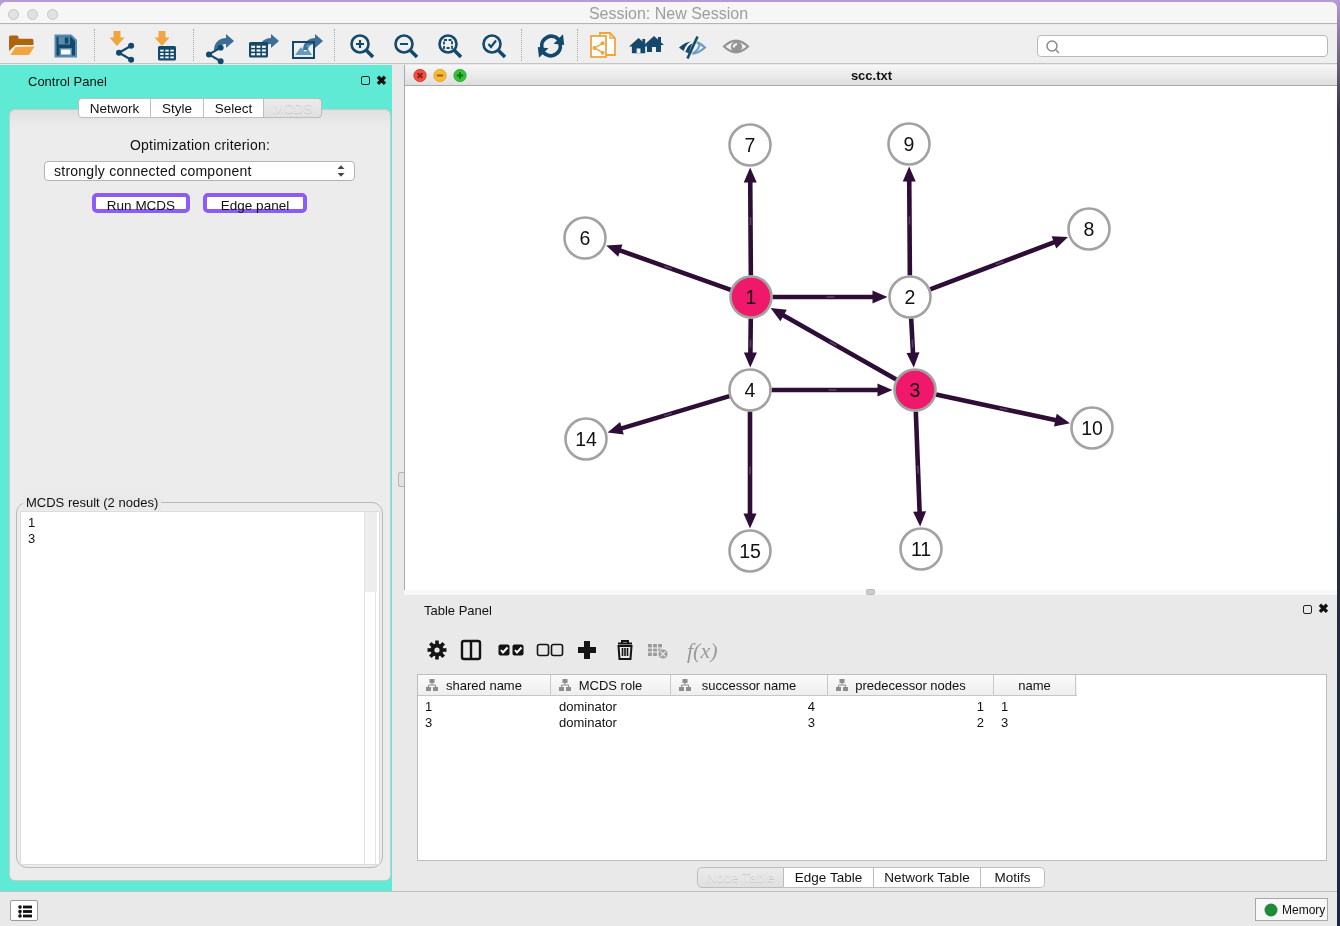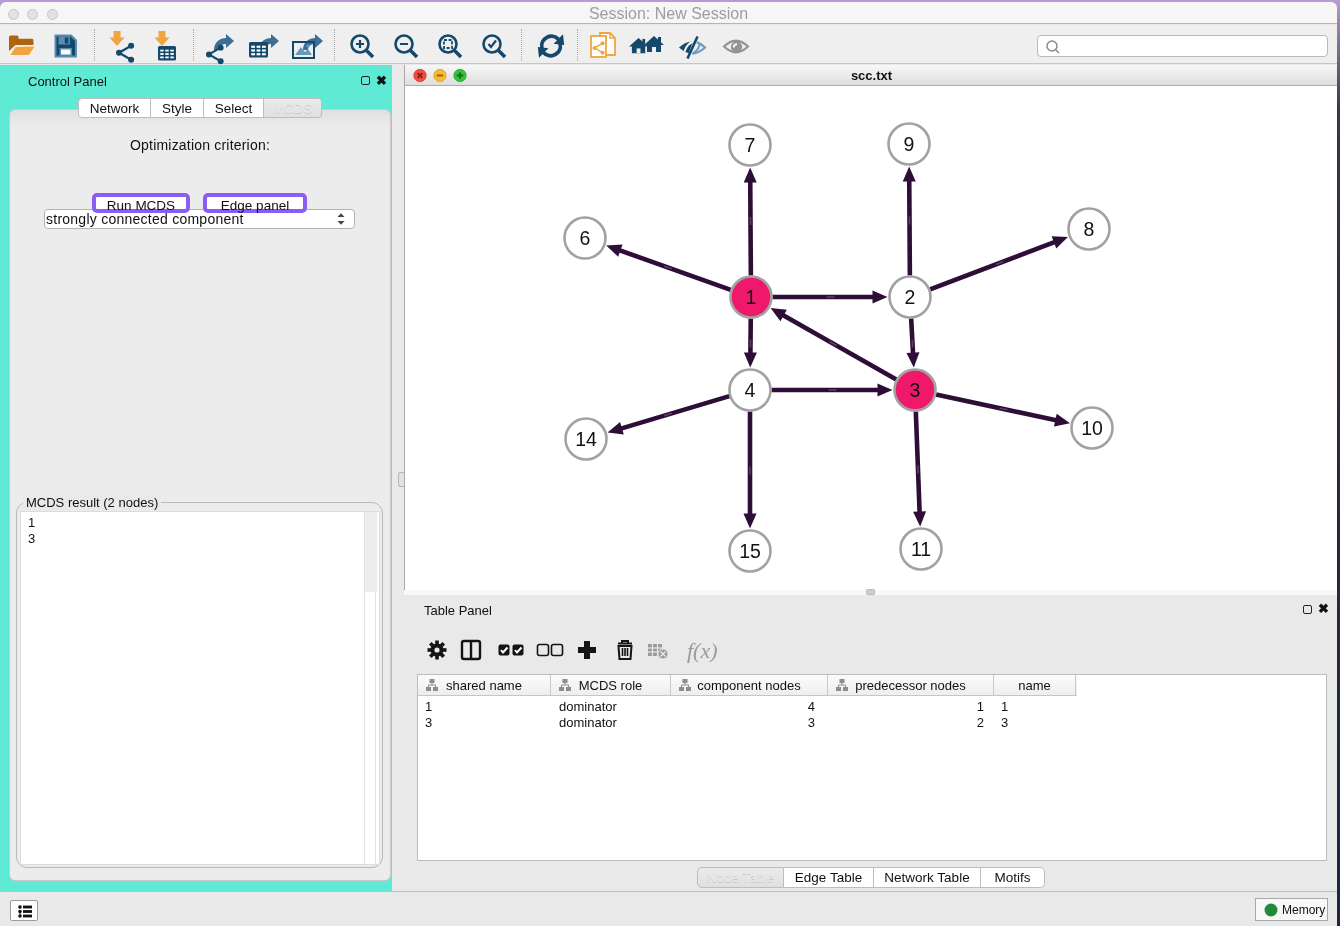--- a/index.html
+++ b/index.html
@@ -18,21 +18,21 @@
 #cp { position:absolute; top:63px; left:0; width:392px; height:828px; background:#5eead4; }
 #cp-title { position:absolute; top:9px; left:28px; font-size:13px; color:#111; }
 #cp-float { position:absolute; top:11px; left:361px; width:9px; height:9px; border:1.5px solid #222; border-radius:2px; }
 #cp-close { position:absolute; top:8px; left:376px; font-size:13px; font-weight:bold; color:#111; }
 #cp-tabs { position:absolute; top:33px; left:78px; height:20px; display:flex; }
 .cptab { height:20px; line-height:19px; font-size:13.5px; font-weight:400; color:#111; background:#fff; border:1px solid #bdbdbd; border-left:none; text-align:center; }
 .cptab.first { border-left:1px solid #bdbdbd; border-radius:4px 0 0 4px; }
 .cptab.sel { background:linear-gradient(#ebebeb,#e0e0e0); color:#e8e8e8; text-shadow:0 1px 0 #c8c8c8; border-radius:0 4px 4px 0; }
 #cp-content { position:absolute; top:44px; left:9px; width:382px; height:772px; border:1px solid #c9c9c9; border-radius:6px; background:linear-gradient(#e0e0e0 0px, #ececec 18px, #ececec 100%); }
 #opt-label { position:absolute; top:72px; left:8px; width:384px; text-align:center; font-size:14px; letter-spacing:0.2px; color:#111; }
-#opt-select { position:absolute; top:96px; left:44px; width:311px; height:20px; background:#fff; border:1px solid #b3b3b3; border-radius:4px; font-size:14px; letter-spacing:0.25px; color:#111; line-height:18px; padding-left:1px;margin-top:48px; }
+#opt-select { position:absolute; top:96px; left:44px; width:311px; height:20px; background:#fff; border:1px solid #b3b3b3; border-radius:4px; font-size:14px; letter-spacing:0.25px; color:#111; line-height:18px; padding-left:9px; }
 .btn { position:absolute; height:20px; background:#fff; border:4px solid #8b5cf6; border-radius:5px; font-size:13.5px; font-weight:400; color:#111; text-align:center; line-height:18px; }
 
 #grp { position:absolute; top:437px; left:16px; width:367px; height:366px; border:1px solid #b9b9b9; border-radius:11px; }
 #grp-label { position:absolute; top:-8px; left:6px; background:#e9e9e9; padding:0 3px; font-size:13px; color:#111; }
 #grp-inner { position:absolute; top:8px; left:3px; width:360px; height:354px; background:#fff; border:1px solid #dcdcdc; }
 #grp-text { position:absolute; top:3px; left:7px; font-size:13px; color:#111; line-height:16px; }
 #grp-sb { position:absolute; top:0; right:3px; width:12px; height:100%; border-left:1px solid #e3e3e3; border-right:1px solid #e3e3e3; }
 #grp-thumb { position:absolute; top:0; left:0; width:12px; height:80px; background:#ededed; }
 
 #vsplit { position:absolute; top:63px; left:392px; width:12px; height:828px; background:#e9e9e9; }
@@ -398,21 +398,21 @@
     <line x1="-2.5" y1="-6" x2="-2.5" y2="6" stroke="#e9e9e9" stroke-width="1.2"></line>
     <line x1="2.5" y1="-6" x2="2.5" y2="6" stroke="#e9e9e9" stroke-width="1.2"></line>
     <circle cx="8" cy="4" r="5" fill="#9a9a9a" stroke="#e9e9e9" stroke-width="1"></circle>
     <path d="M5.5 1.5 L10.5 6.5 M10.5 1.5 L5.5 6.5" stroke="#e9e9e9" stroke-width="1.4"></path>
   </g>
       </svg>
     <div id="tbl">
       <div id="tbl-head">
         <div class="th" style="left:0; width:133px;">shared name</div>
         <div class="th" style="left:133px; width:120px;">MCDS role</div>
-        <div class="th" style="left:253px; width:157px;">component nodes</div>
+        <div class="th" style="left:253px; width:157px;">successor name</div>
         <div class="th" style="left:410px; width:166px;">predecessor nodes</div>
         <div class="th" style="left:576px; width:82px;">name</div>
       </div>
       <svg id="thsvg" width="908" height="21" style="position:absolute;top:0;left:0;">
           <g transform="translate(8,4)" fill="#8d8d8d">
       <rect x="3.5" y="0" width="5" height="4"></rect>
       <rect x="0" y="8" width="5" height="4"></rect>
       <rect x="7" y="8" width="5" height="4"></rect>
       <path d="M6 4 L6 6 L2.5 6 L2.5 8 M6 6 L9.5 6 L9.5 8" stroke="#8d8d8d" fill="none" stroke-width="1"></path>
     </g>

